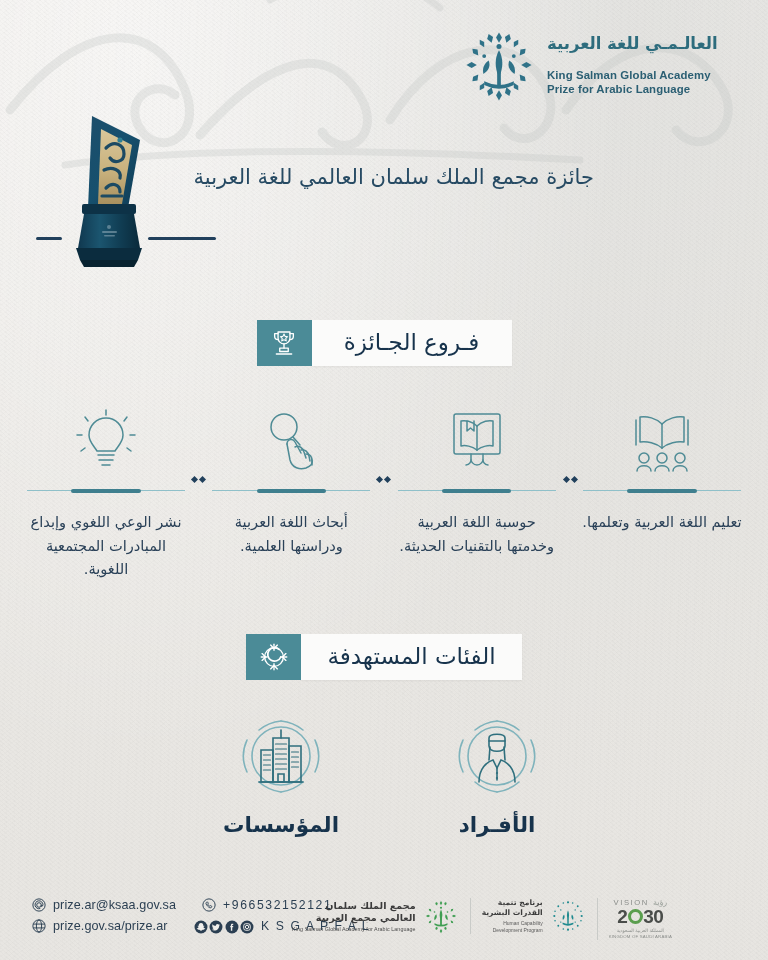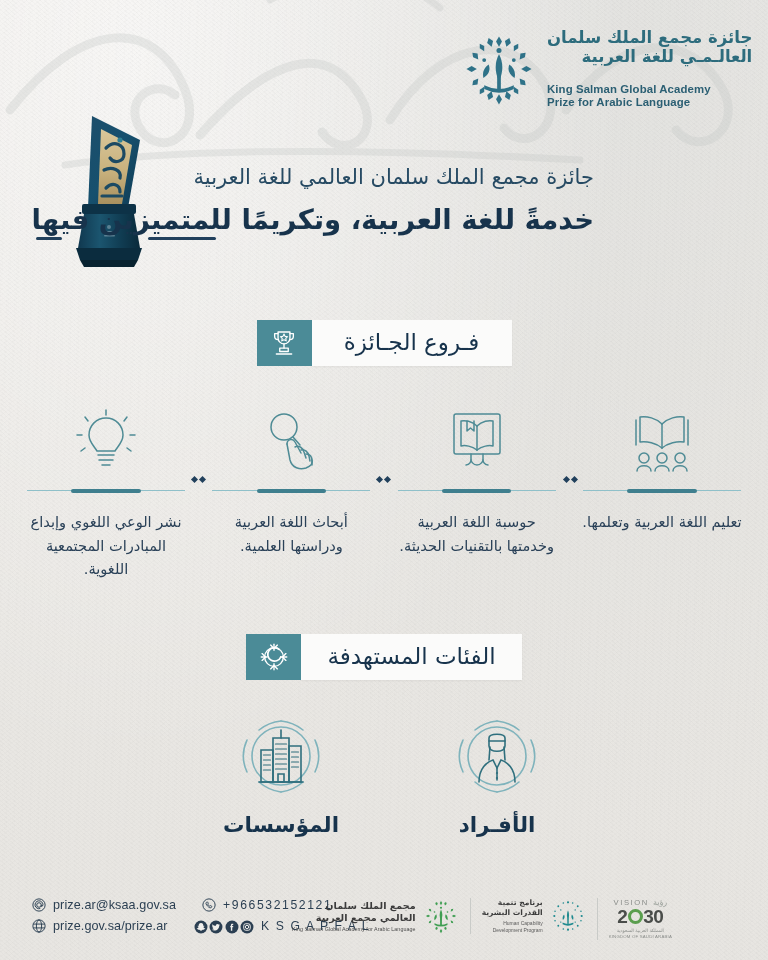--- a/index.html
+++ b/index.html
@@ -225,21 +225,20 @@
       <path d="M230 175 C 300 95, 360 80, 392 140 C 412 178, 372 202, 352 172"></path>
       <path d="M420 160 C 470 78, 545 70, 575 125 C 596 164, 556 196, 534 168"></path>
       <path d="M596 150 C 650 70, 720 72, 752 128 C 775 168, 730 200, 706 170"></path>
       <path d="M95 205 C 230 185, 430 190, 610 200" stroke-width="7"></path>
       <path d="M300 40 C 360 8, 430 14, 470 48" stroke-width="7"></path>
     </svg>
   </div>
 
   <div class="header-logo">
     <div class="hl-text">
-      <div class="hl-ar1">جائزة مجمع الملك سلمان</div>
       <div class="hl-ar2">العالـمـي للغة العربية</div>
       <div class="hl-en1">King Salman Global Academy</div>
       <div class="hl-en2">Prize for Arabic Language</div>
     </div>
     <div class="hl-mark">
       <svg viewBox="0 0 100 100" fill="#2f7288">
 
         <path d="M50 30 C 44 40, 44 55, 50 66 C 56 55, 56 40, 50 30 Z"></path>
         <rect x="47.5" y="56" width="5" height="22" rx="1"></rect>
         <path d="M36 44 C 30 48, 27 55, 29 62 C 36 58, 39 51, 36 44 Z"></path>
@@ -313,21 +312,20 @@
         <rect x="50" y="139" width="11" height="1.6" rx=".8"></rect>
       </g>
 
       <path d="M22 152 L88 152 L84 164 L26 164 Z" fill="#0b2c3e"></path>
       <path d="M26 164 L84 164 L80 171 L30 171 Z" fill="#08222f"></path>
     </svg>
   </div>
 
   <div class="title-wrap">
     <div class="title-sub">جائزة مجمع الملك سلمان العالمي للغة العربية</div>
-    <div class="title-main">خدمةً للغة العربية، وتكريمًا للمتميزين فيها</div>
   </div>
   <div class="dash dash-a"></div>
   <div class="dash dash-b"></div>
 
   <div class="section-head" style="top:320px;">
     <div class="sh-inner">
       <div class="sh-label">فـروع الجـائزة</div>
       <div class="sh-icon">
         <svg viewBox="0 0 40 40" fill="none" stroke="#ffffff" stroke-width="1.6" stroke-linecap="round" stroke-linejoin="round">
           <path d="M13 7 h14 v7 a7 7 0 0 1 -14 0 Z"></path>

